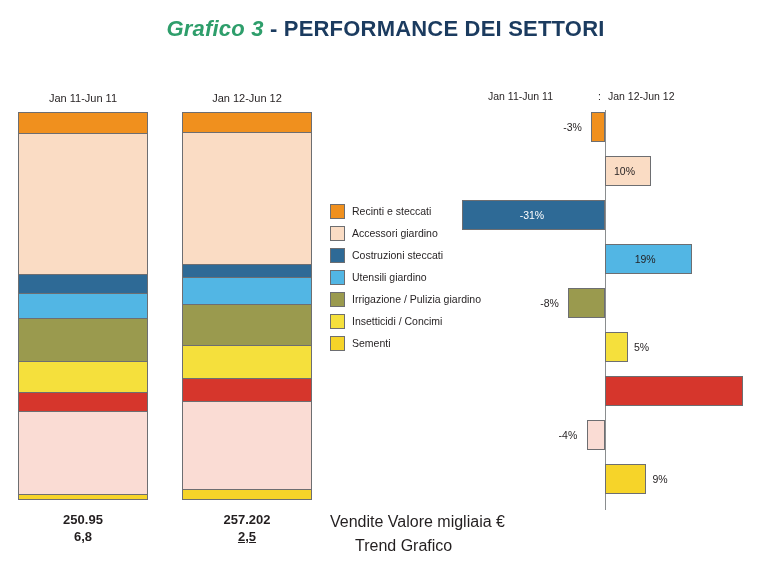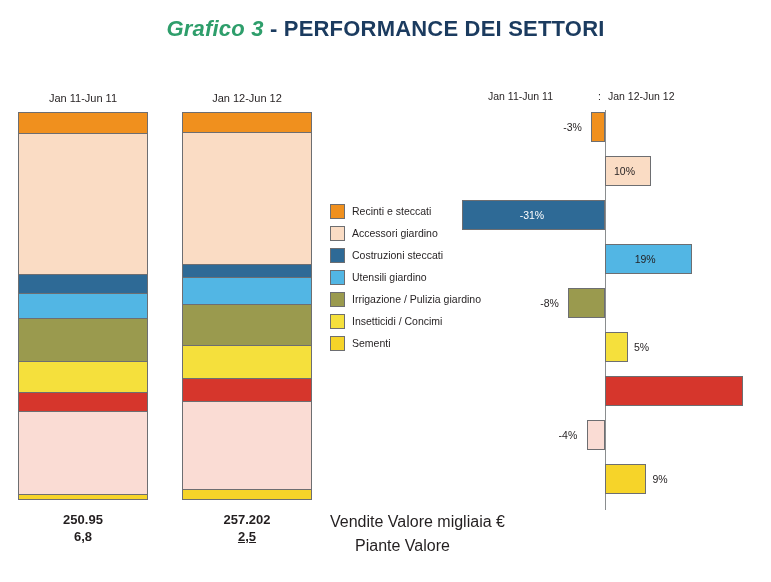--- a/index.html
+++ b/index.html
@@ -144,13 +144,13 @@
       <div class="dbar" style="top: 286px; width: 138px; left: 155px; background: rgb(214, 54, 44);"></div>
       <div class="dlab inside" style="top: 286px; left: 210px; margin-top: 19px;">30%</div>
       <div class="dbar" style="top: 330px; width: 18.4px; left: 136.6px; background: rgb(250, 220, 212);"></div>
       <div class="dlab inside-dark" style="top: 330px; left: 108.6px;">-4%</div>
       <div class="dbar" style="top: 374px; width: 41.4px; left: 155px; background: rgb(246, 212, 41);"></div>
       <div class="dlab inside-dark" style="top: 374px; left: 202.4px;">9%</div>
     </div>
 </div>
 
 <div class="cap" style="left:330px;top:513px;">Vendite Valore migliaia €</div>
-<div class="cap" style="left:355px;top:537px;">Piante Valore</div>
+<div class="cap" style="left:355px;top:537px;">Trend Grafico</div>
 
 </body></html>

